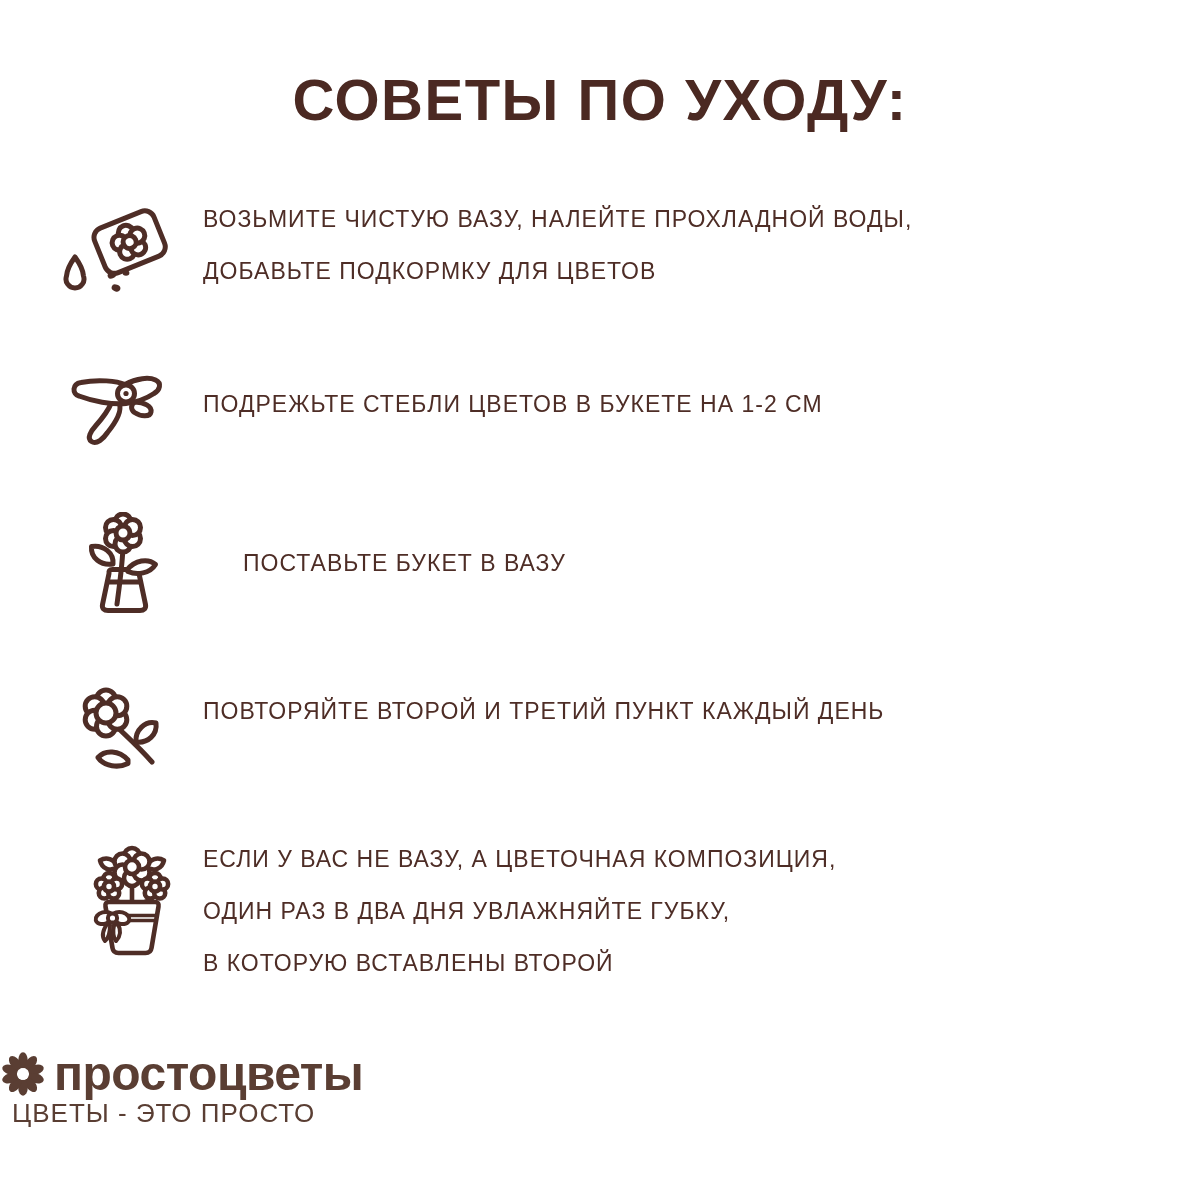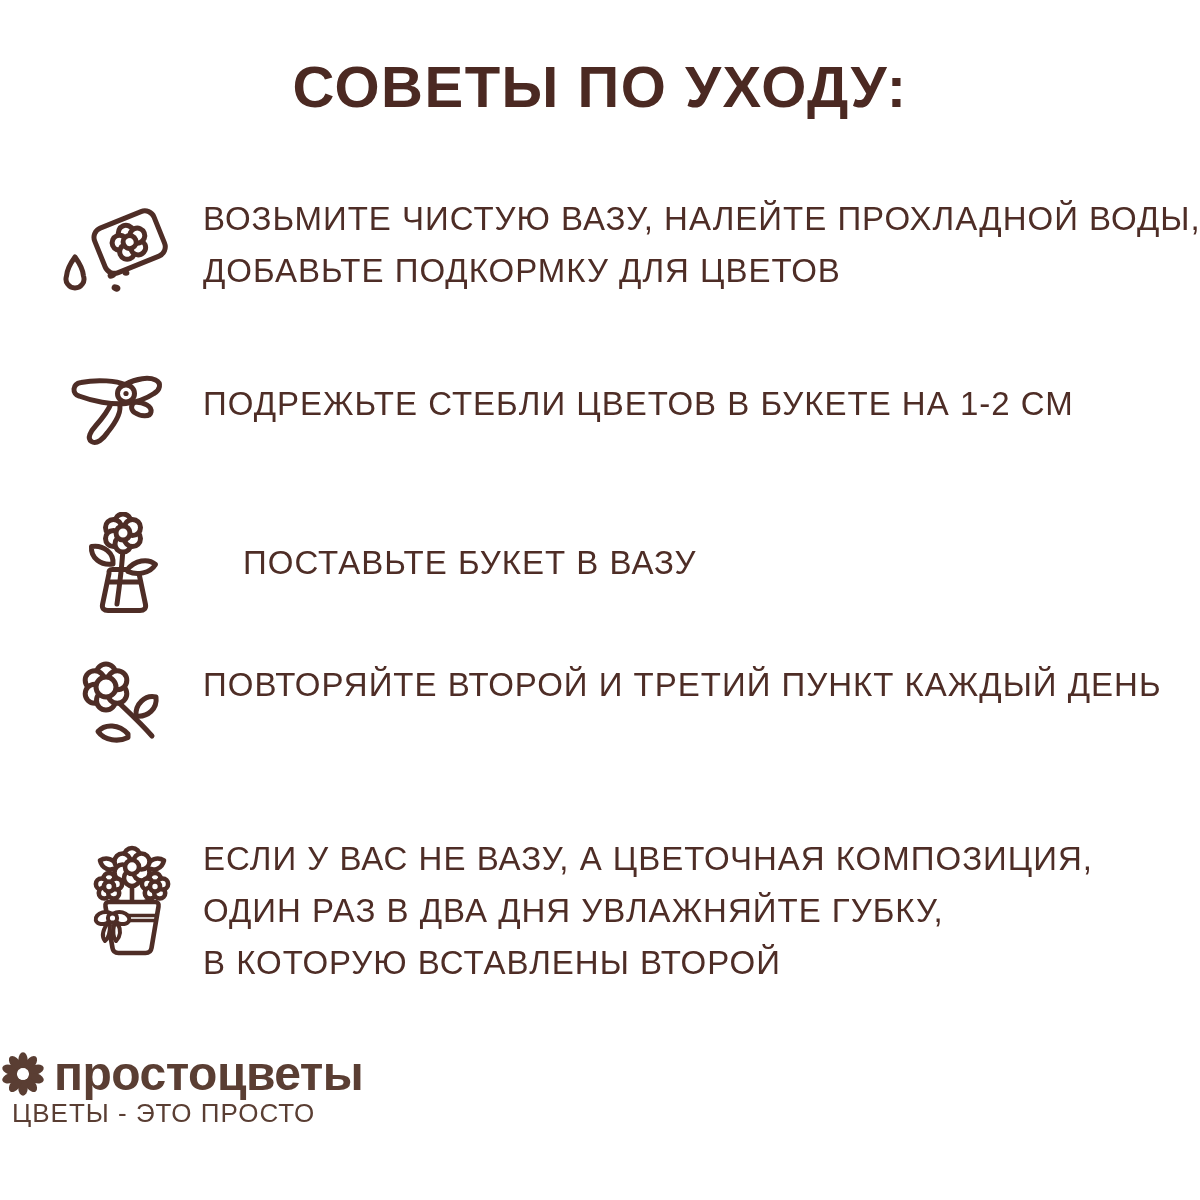--- a/index.html
+++ b/index.html
@@ -12,45 +12,45 @@
   html,body{background:#fff;}
   .canvas{
     position:relative;
     width:1200px;height:1200px;
     background:var(--bg);
     overflow:hidden;
     font-family:"Liberation Sans","DejaVu Sans",sans-serif;
     color:var(--ink);
   }
   .title{
-    position:absolute;top:52px;left:0;width:100%;
+    position:absolute;top:65px;left:0;width:100%;
     text-align:center;
     font-size:58px;font-weight:bold;letter-spacing:1.5px;
     color:var(--title-ink);
     line-height:70px;
   }
   .tip-row{
     position:absolute;left:60px;width:1090px;
     display:flex;align-items:flex-start;
   }
   .tip-icon{
     flex:0 0 143px;
     color:var(--ink);
   }
   .tip-text{
     flex:1;
-    font-size:33px;letter-spacing:1px;line-height:52px;
+    font-size:23px;letter-spacing:1px;line-height:52px;
     color:var(--ink);
   }
   .tip-text span{display:block;white-space:nowrap;}
   
   .row-1{top:188px;} .row-1 .tip-icon{padding-top:17px;} .row-1 .tip-text{padding-top:5px;}
   .row-2{top:362px;} .row-2 .tip-icon{padding-top:8px;padding-left:4px;} .row-2 .tip-text{padding-top:16px;}
   .row-3{top:508px;} .row-3 .tip-icon{padding-top:4px;padding-left:12px;} .row-3 .tip-text{padding-top:29px;margin-left:40px;}
-  .row-4{top:652px;justify-content:space-between;} .row-4 .tip-icon{padding-top:4px;padding-left:12px;} .row-4 .tip-text{padding-top:7px;}
+  .row-4{top:678px;justify-content:space-between;} .row-4 .tip-icon{padding-top:4px;padding-left:12px;} .row-4 .tip-text{padding-top:7px;}
   .row-5{top:830px;} .row-5 .tip-icon{padding-top:15px;padding-left:20px;} .row-5 .tip-text{padding-top:3px;}
 
   .footer{
     position:absolute;top:1050px;left:0;width:100%;
     display:flex;flex-direction:column;align-items:flex-start;
     color:var(--footer-ink);
   }
   .brand-row{display:flex;align-items:center;gap:8px;}
   .brand-name{
     font-size:48px;font-weight:bold;letter-spacing:-0.5px;line-height:48px;

